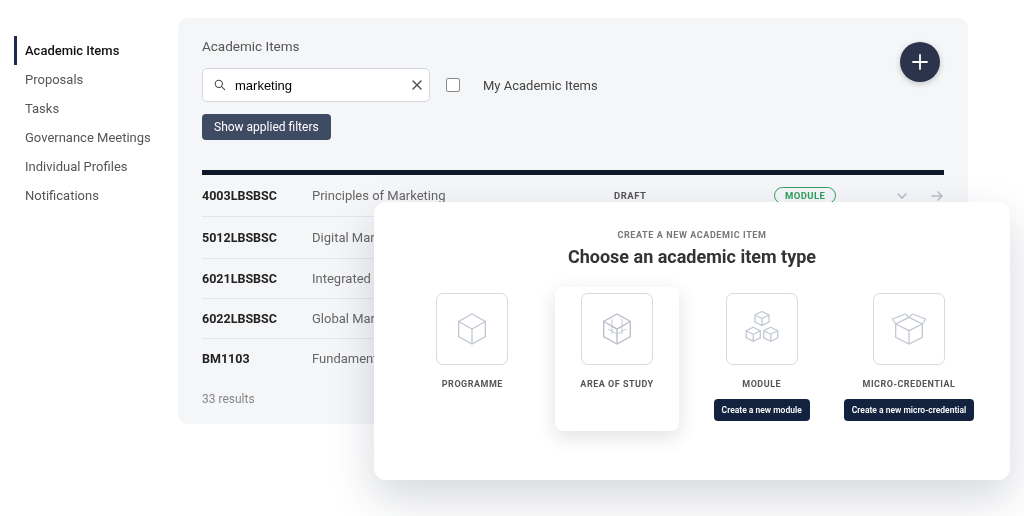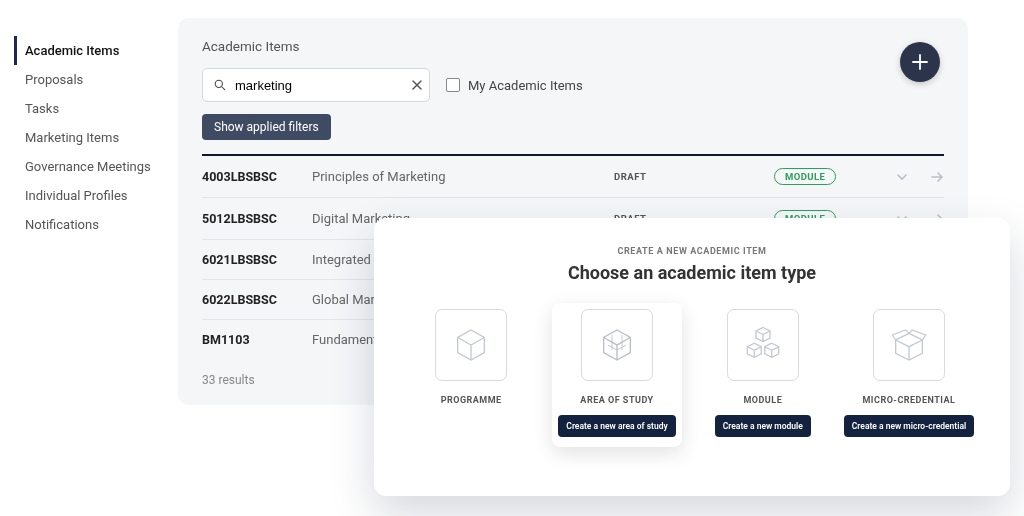--- a/index.html
+++ b/index.html
@@ -15,62 +15,61 @@
   
   .main-panel { margin-top:18px; width:790px; background:#f5f6f8; border-radius:10px; padding:20px 24px 18px 24px; position:relative; }
   .main-title { font-size:13.5px; color:#555; margin-bottom:14px; }
 
   .search-row { display:flex; gap:16px; margin-bottom:12px; }
   .search-box { display:flex; align-items:center; background:#fff; border:1px solid #d5d8de; border-radius:5px; width:228px; height:34px; padding:0 10px; }
   .search-box .icon { color:#555; margin-right:8px; }
   .search-box input { border:none; outline:none; font-size:13px; flex:1; background:transparent; }
   .search-box .clear { color:#777; cursor:pointer; font-size:14px; }
 
-  .checkbox-wrap { display:flex; align-items:center; gap:8px; font-size:13px; color:#444; }
+  .checkbox-wrap { display:flex; align-items:center; gap:23px; font-size:13px; color:#444; }
   .checkbox { width:14px; height:14px; border:1.5px solid #888; border-radius:2px; background:#fff; }
 
   .fab { position:absolute; top:24px; right:28px; width:40px; height:40px; border-radius:50%; background:#2b344b; color:#fff; display:flex; align-items:center; justify-content:center; font-size:22px; cursor:pointer; box-shadow:0 2px 6px rgba(0,0,0,0.2); }
 
   .filters-btn { background:#3f4a63; color:#fff; font-size:12px; padding:6px 12px; border-radius:4px; cursor:pointer; display:inline-block; margin-bottom:14px; }
 
   .rows { }
   .row { display:flex; align-items:center; border-top:1px solid #e3e5ea; padding:12px 0; }
-  .row:first-child { border-top:2px solid #0f172a; }
+  .row:first-child { border-top:5px solid #0f172a;margin-top:16px; }
   .row-code { width:110px; font-size:12.5px; font-weight:700; color:#222; }
   .row-name { flex:1; font-size:13px; color:#666; }
   .row-status { width:160px; font-size:9.5px; font-weight:700; letter-spacing:0.5px; color:#555; }
   .row-tag { font-size:9.5px; font-weight:700; color:#2e9e5b; border:1.3px solid #2e9e5b; border-radius:11px; padding:2px 10px; letter-spacing:0.4px; }
   .row-tagwrap { width:90px; display:flex; }
   .row-tail { width:80px; display:flex; gap:22px; justify-content:flex-end; color:#b9bec9; }
   .row-tail span { cursor:pointer; }
   .results-count { font-size:12px; color:#888; margin-top:14px; }
 
   
-  .modal { position:absolute; left:374px; top:218px; width:636px; height:278px; background:#fff; border-radius:12px; box-shadow:0 18px 44px rgba(30,40,70,0.18); padding:28px 36px 22px 36px; }
+  .modal { position:absolute; left:374px; top:202px; width:636px; height:278px; background:#fff; border-radius:12px; box-shadow:0 18px 44px rgba(30,40,70,0.18); padding:28px 36px 22px 36px; }
   .modal-kicker { text-align:center; font-size:9px; font-weight:700; letter-spacing:0.6px; color:#777; margin-bottom:6px; }
   .modal-title { text-align:center; font-size:18px; color:#333; margin-bottom:20px;font-weight:bold; }
   .type-grid { display:flex; gap:20px; justify-content:center; }
   .type-card { width:130px; display:flex; flex-direction:column; align-items:center; padding:6px 6px 10px 6px; border-radius:8px; }
   .type-card.active { box-shadow:0 6px 20px rgba(0,0,0,0.12); }
   .type-icon { width:72px; height:72px; border:1px solid #d7dae0; border-radius:7px; display:flex; align-items:center; justify-content:center; color:#b9bec9; }
   .type-label { font-size:9px; font-weight:700; letter-spacing:0.5px; color:#555; margin-top:14px; text-align:center; }
   .type-btn { margin-top:10px; background:#13233f; color:#fff; font-size:8.5px; font-weight:600; padding:6px 8px; border-radius:4px; cursor:pointer; white-space:nowrap; }
 
   svg { display:block; }
 </style>
 </head>
 <body>
 
 <div class="layout">
 
   <nav class="sidebar">
     <div class="sidebar-item active">Academic Items</div>
     <div class="sidebar-item">Proposals</div>
     <div class="sidebar-item">Tasks</div>
-    <div class="sidebar-item">Marketing Items</div>
     <div class="sidebar-item">Governance Meetings</div>
     <div class="sidebar-item">Individual Profiles</div>
     <div class="sidebar-item">Notifications</div>
   </nav>
 
   <section class="main-panel">
     <div class="main-title">Academic Items</div>
 
     <div class="fab">
       <span>
@@ -181,21 +180,20 @@
 
     <div class="type-card active">
       <div class="type-icon">
         <svg width="40" height="40" viewBox="0 0 48 48" fill="none">
             <path d="M24 6l16 9v18l-16 9-16-9V15l16-9z" stroke="#b9bec9" stroke-width="1.6"></path>
             <path d="M8 15l16 9 16-9M24 24v18" stroke="#b9bec9" stroke-width="1.6"></path>
             <path d="M13 18l11 6 11-6M13 24l11 6 11-6M18 12v18M30 12v18" stroke="#b9bec9" stroke-width="1"></path>
           </svg>
       </div>
       <div class="type-label">AREA OF STUDY</div>
-      <div class="type-btn">Create a new area of study</div>
     </div>
 
     <div class="type-card">
       <div class="type-icon">
         <svg width="42" height="42" viewBox="0 0 48 48" fill="none">
             <g stroke="#c3c8d2" stroke-width="1.5">
               <path d="M24 4l8 4v8l-8 4-8-4V8l8-4zM16 8l8 4 8-4M24 12v8"></path>
               <path d="M14 22l8 4v8l-8 4-8-4v-8l8-4zM6 26l8 4 8-4M14 30v8"></path>
               <path d="M34 22l8 4v8l-8 4-8-4v-8l8-4zM26 26l8 4 8-4M34 30v8"></path>
             </g>

